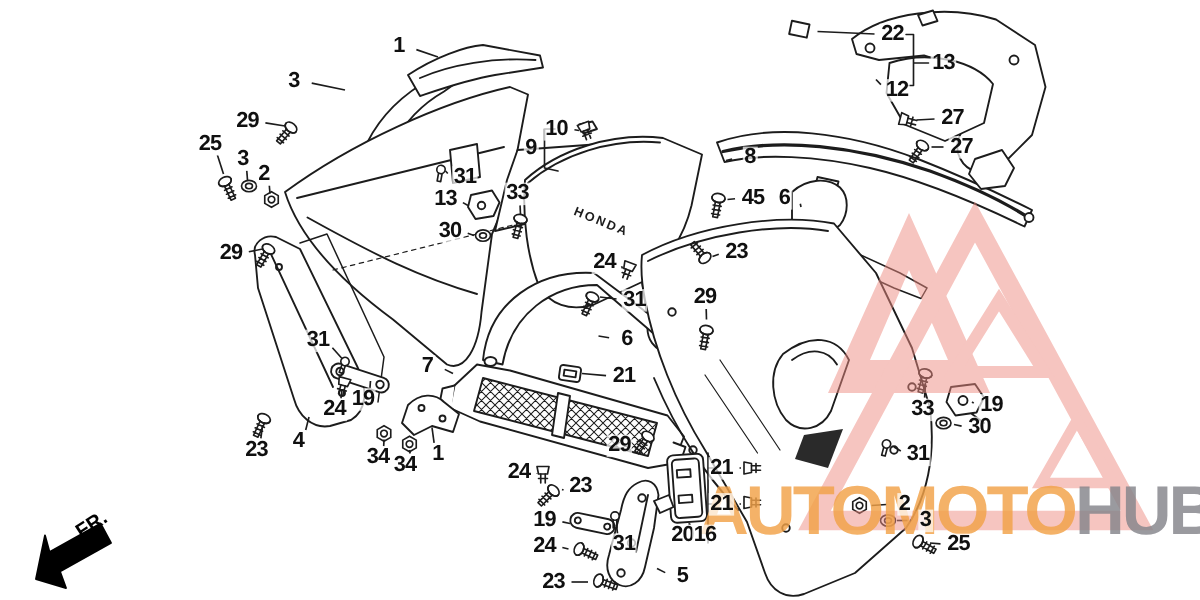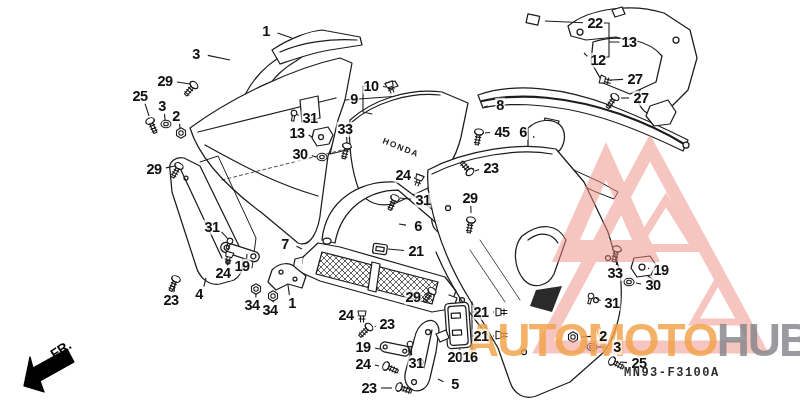--- a/index.html
+++ b/index.html
@@ -360,15 +360,14 @@
       <div class="callout" style="left: 470px; top: 357px;">16</div>
       <div class="callout" style="left: 615px; top: 273px;">33</div>
       <div class="callout" style="left: 661px; top: 270px;">19</div>
       <div class="callout" style="left: 653px; top: 285px;">30</div>
       <div class="callout" style="left: 612px; top: 303px;">31</div>
       <div class="callout" style="left: 603px; top: 336px;">2</div>
       <div class="callout" style="left: 617px; top: 347px;">3</div>
       <div class="callout" style="left: 639px; top: 363px;">25</div>
     </div>
 
-  <div class="code">MN93-F3100A</div>
   <div class="fr-label">FR.</div>
 </div>
 
 </body></html>

